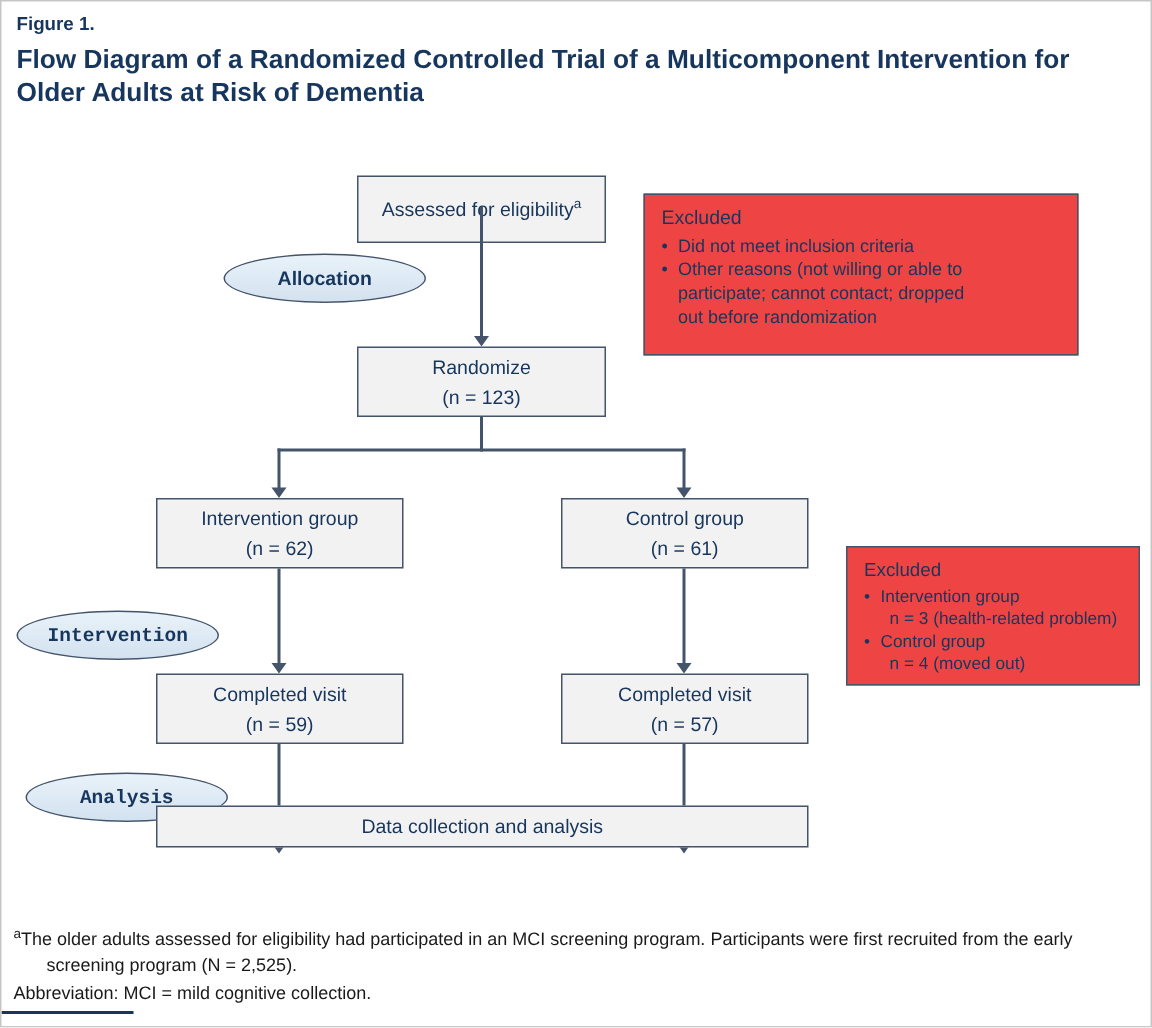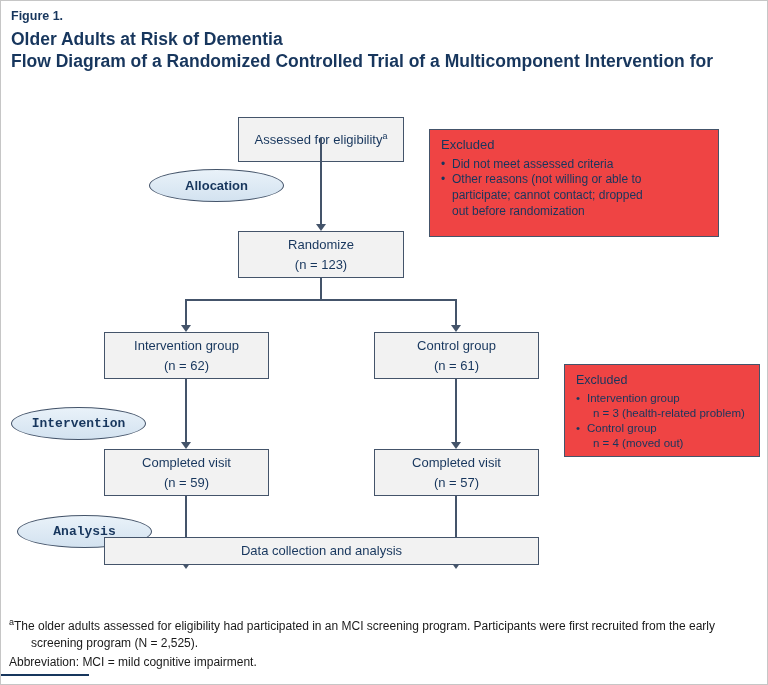--- a/index.html
+++ b/index.html
@@ -54,36 +54,36 @@
   .bottom-rule { position:absolute; left:0; top:673px; width:88px; height:2px; background:var(--navy,#17365d); }
 </style>
 </head>
 <body>
 
 <div class="page">
 
   <div class="fig-label">Figure 1.</div>
 
   <div class="title">
+    <div>Flow Diagram of a Randomized Controlled Trial of a Multicomponent Intervention for</div>
     <div>Older Adults at Risk of Dementia</div>
-    <div>Flow Diagram of a Randomized Controlled Trial of a Multicomponent Intervention for</div>
   </div>
 
   <div class="box" style="left:237px; top:92px; width:166px; height:45px;margin-top:24px;">
     <div><span>Assessed for eligibility</span><sup>a</sup></div>
   </div>
 
   <div class="vline" style="left:319px; top:137px; height:86px;"></div>
   <div class="ah" style="left:315px; top:223px;"></div>
 
   <div class="excl" style="left:428px; top:128px; width:290px; height:108px;">
     <div class="xtitle">Excluded</div>
     <div class="brow">
       <span class="bdot">•</span>
-      <span class="btext">Did not meet assessed criteria</span>
+      <span class="btext">Did not meet inclusion criteria</span>
     </div>
     <div class="brow">
       <span class="bdot">•</span>
       <span class="btext">Other reasons (not willing or able to participate; cannot contact; dropped out before randomization</span>
     </div>
   </div>
 
   <div class="ellipse" style="left:148px; top:168px; width:135px; height:33px;justify-content:center;">
     <span>Allocation</span>
   </div>
@@ -155,18 +155,18 @@
   <div class="ah" style="left:180px; top:561px;"></div>
   <div class="vline" style="left:454px; top:495px; height:66px;"></div>
   <div class="ah" style="left:450px; top:561px;"></div>
 
   <div class="box" style="left:103px; top:536px; width:435px; height:28px;">
     <div>Data collection and analysis</div>
   </div>
 
   <div class="footnote">
     <div class="fn-main"><sup>a</sup><span>The older adults assessed for eligibility had participated in an MCI screening program. Participants were first recruited from the early screening program (N = 2,525).</span></div>
-    <div class="fn-abbr">Abbreviation: MCI = mild cognitive impairment.</div>
+    <div class="fn-abbr">Abbreviation: MCI = mild cognitive collection.</div>
   </div>
 
   <div class="bottom-rule"></div>
 
 </div>
 
 </body></html>

